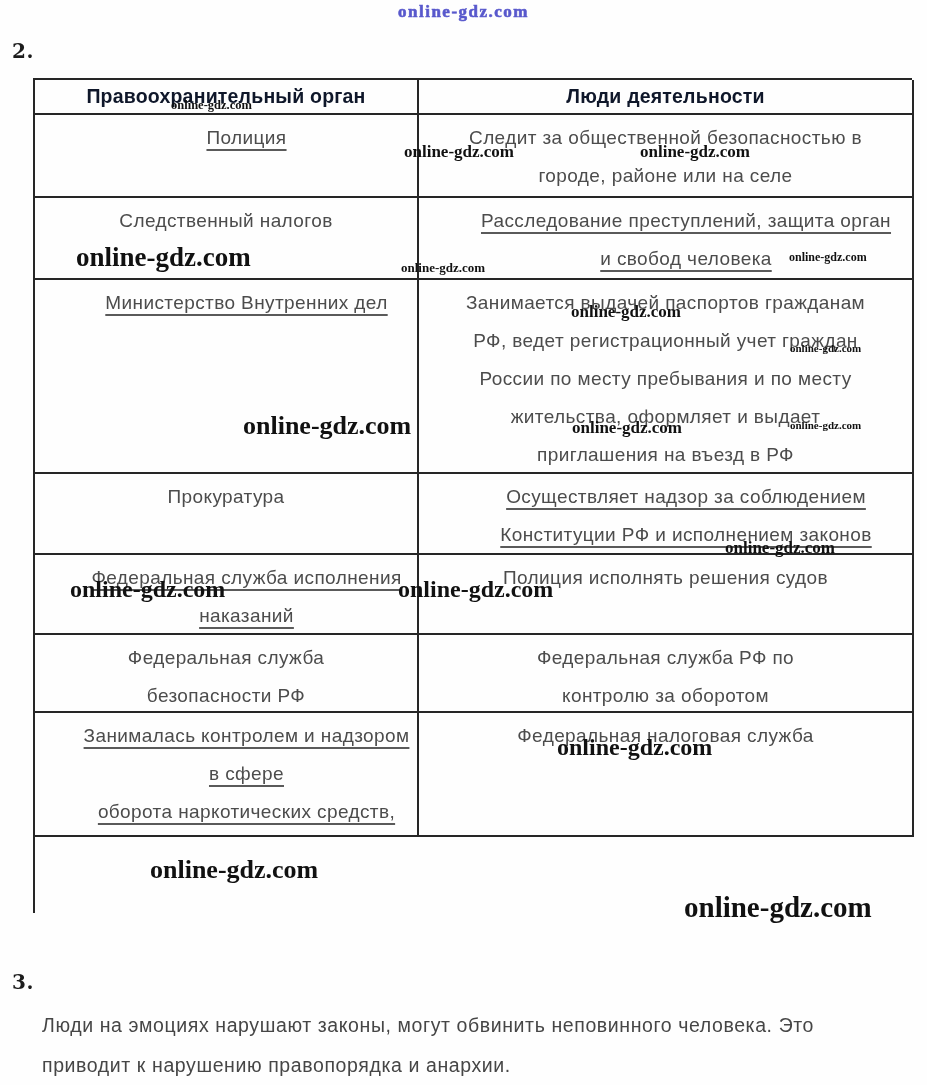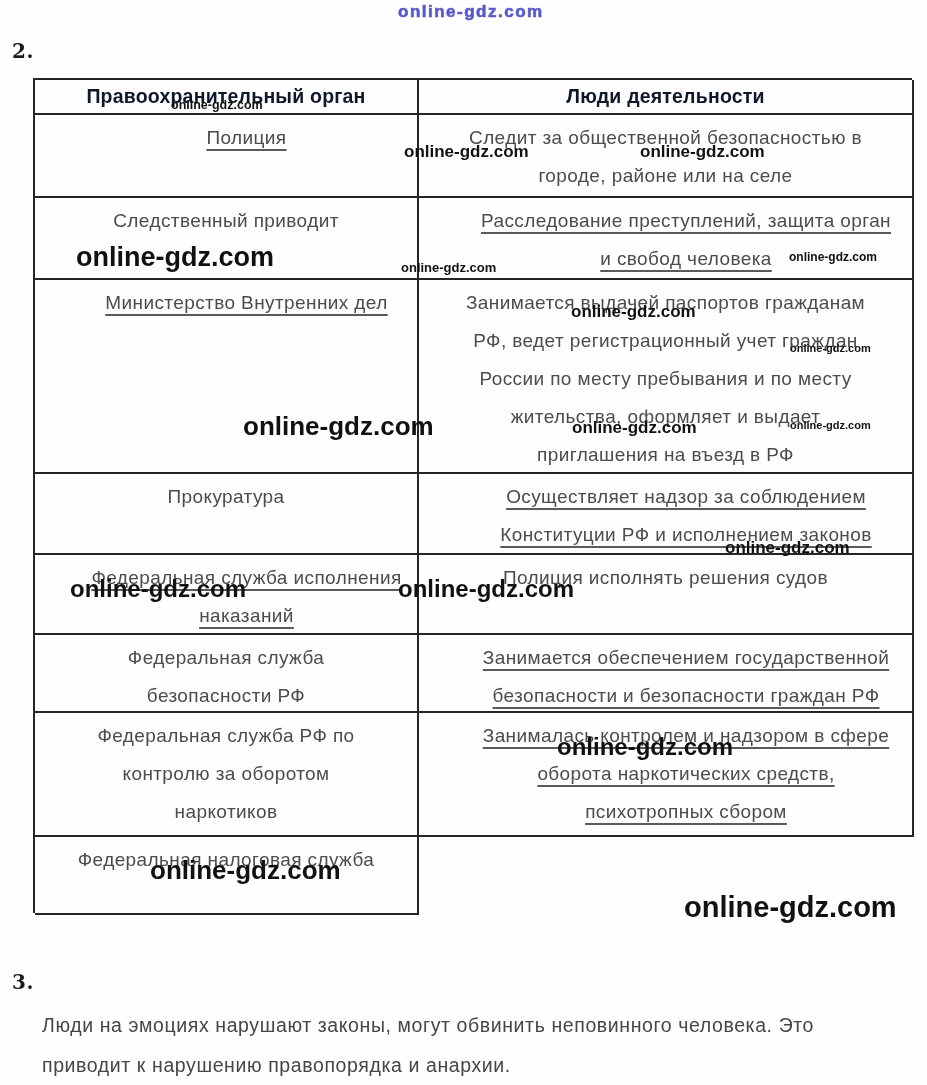--- a/index.html
+++ b/index.html
@@ -66,21 +66,21 @@
     text-decoration: underline;
     text-underline-offset: 5px;
     text-decoration-thickness: 1.5px;
     text-decoration-color: #5a5a5a;
     padding-left: 41px;
   }
 
   
   .wm {
     position: absolute;
-    font-family: Liberation Sans, sans-serif;
+    font-family: Liberation Serif, serif;
     font-weight: 700;
     color: #111111;
     white-space: nowrap;
     line-height: 1;
   }
   .wm-blue {
     color: #3c3cc4;
     -webkit-text-stroke: 0.6px #3c3cc4;
     letter-spacing: 1.5px;
     opacity: 0.85;
@@ -112,43 +112,41 @@
   <div class="section-label" style="left:12px; top:39px;">2.</div>
 
   <div class="answer-table">
     <div class="cell header">Правоохранительный орган</div>
     <div class="cell header">Люди деятельности</div>
 
     <div class="cell u">Полиция</div>
     <div class="cell">Следит за общественной безопасностью в
 городе, районе или на селе</div>
 
-    <div class="cell">Следственный приводит</div>
+    <div class="cell">Следственный налогов</div>
     <div class="cell u">Расследование преступлений, защита орган
 и свобод человека</div>
 
     <div class="cell u">Министерство Внутренних дел</div>
     <div class="cell">Занимается выдачей паспортов гражданам
 РФ, ведет регистрационный учет граждан
 России по месту пребывания и по месту
 жительства, оформляет и выдает
 приглашения на въезд в РФ</div>
 
     <div class="cell">Прокуратура</div>
     <div class="cell u">Осуществляет надзор за соблюдением
 Конституции РФ и исполнением законов</div>
 
     <div class="cell u">Федеральная служба исполнения
 наказаний</div>
     <div class="cell">Полиция исполнять решения судов</div>
 
     <div class="cell">Федеральная служба
 безопасности РФ</div>
-    <div class="cell u">Занимается обеспечением государственной
-безопасности и безопасности граждан РФ</div>
 
     <div class="cell">Федеральная служба РФ по
 контролю за оборотом
 наркотиков</div>
     <div class="cell u">Занималась контролем и надзором в сфере
 оборота наркотических средств,
 психотропных сбором</div>
 
     <div class="cell">Федеральная налоговая служба</div>
   </div>

